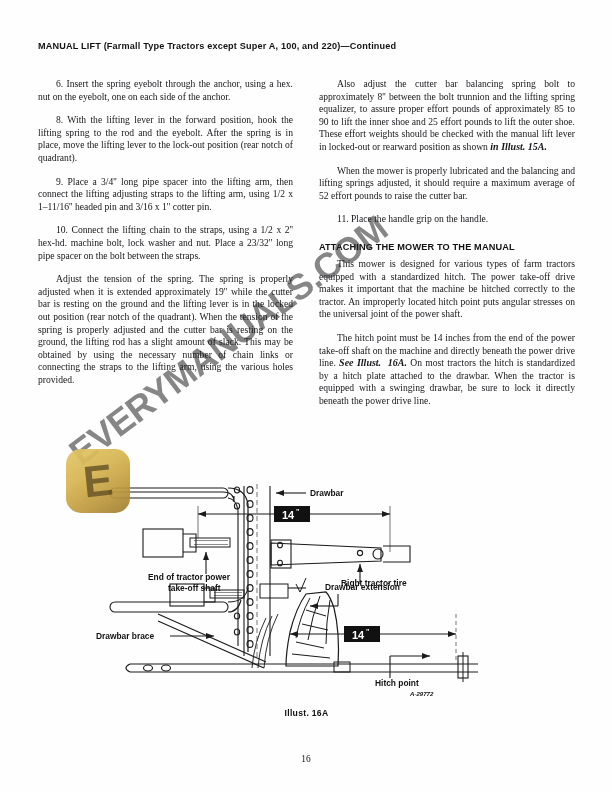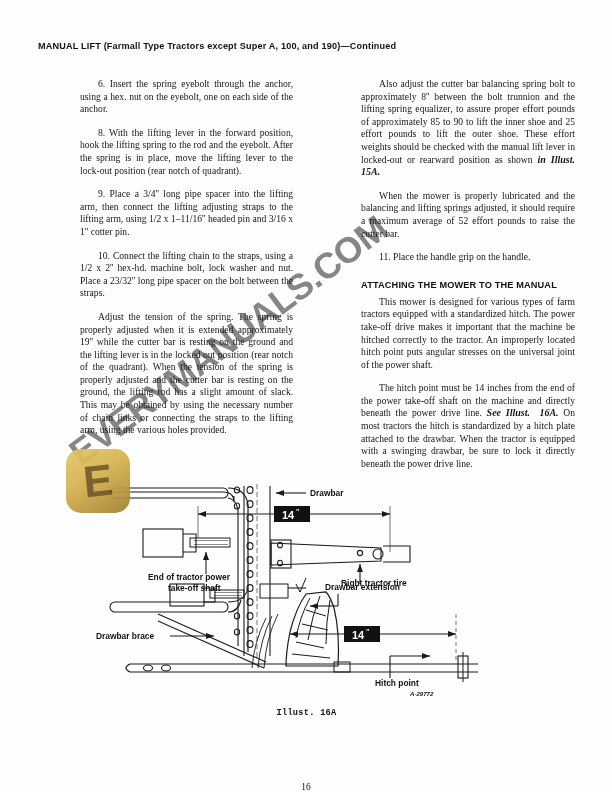--- a/index.html
+++ b/index.html
@@ -40,21 +40,20 @@
   .columns {
     position: absolute;
     left: 38px;
     top: 78px;
     width: 537px;
     display: flex;
     gap: 26px;
   }
   .col {
     width: 255px;
-    margin-left: 42px;
   }
   .col.right { width: 256px; }
 
   p.para {
     margin: 0 0 11px 0;
     font-size: 9.6px;
     line-height: 12.6px;
     text-align: justify;
     text-indent: 18px;
     color: #16161a;
@@ -80,21 +79,21 @@
     height: 260px;
   }
   .figure svg { display: block; }
 
   .fig-caption {
     position: absolute;
     left: 0;
     top: 242px;
     width: 537px;
     text-align: center;
-    font-family: Liberation Mono, monospace;
+    font-family: Liberation Sans, sans-serif;
     font-weight: bold;
     font-size: 8.6px;
     letter-spacing: 0.3px;
     color: #111;
   }
   .fig-code {
     position: absolute;
     left: 372px;
     top: 224px;
     font-family: "Liberation Sans", "DejaVu Sans", sans-serif;
@@ -106,21 +105,20 @@
 
   .page-number {
     position: absolute;
     left: 0;
     top: 754px;
     width: 612px;
     text-align: center;
     font-family: "Liberation Serif", "DejaVu Serif", serif;
     font-size: 9.4px;
     color: #111;
-    margin-top: 28px;
   }
 
   
   .watermark {
     position: absolute;
     left: 0; top: 0;
     width: 612px; height: 792px;
     pointer-events: none;
   }
   .wm-text {
@@ -158,21 +156,21 @@
     font-size: 44px;
     color: rgba(90,70,22,0.82);
     transform: rotate(-6deg);
   }
 </style>
 </head>
 <body>
 
 <div class="page">
 
-  <div class="running-head">MANUAL LIFT (Farmall Type Tractors except Super A, 100, and 190)—Continued</div>
+  <div class="running-head">MANUAL LIFT (Farmall Type Tractors except Super A, 100, and 220)—Continued</div>
 
   <div class="columns">
 
     <div class="col left">
       <p class="para">6. Insert the spring eyebolt through the anchor, using a hex. nut on the eyebolt, one on each side of the anchor.</p>
       <p class="para">8. With the lifting lever in the forward position, hook the lifting spring to the rod and the eyebolt. After the spring is in place, move the lifting lever to the lock-out position (rear notch of quadrant).</p>
       <p class="para">9. Place a 3/4'' long pipe spacer into the lifting arm, then connect the lifting adjusting straps to the lifting arm, using 1/2 x 1–11/16'' headed pin and 3/16 x 1'' cotter pin.</p>
       <p class="para">10. Connect the lifting chain to the straps, using a 1/2 x 2'' hex-hd. machine bolt, lock washer and nut. Place a 23/32'' long pipe spacer on the bolt between the straps.</p>
       <p class="para">Adjust the tension of the spring. The spring is properly adjusted when it is extended approximately 19'' while the cutter bar is resting on the ground and the lifting lever is in the locked out position (rear notch of the quadrant). When the tension of the spring is properly adjusted and the cutter bar is resting on the ground, the lifting rod has a slight amount of slack. This may be obtained by using the necessary number of chain links or connecting the straps to the lifting arm, using the various holes provided.</p>
     </div>

